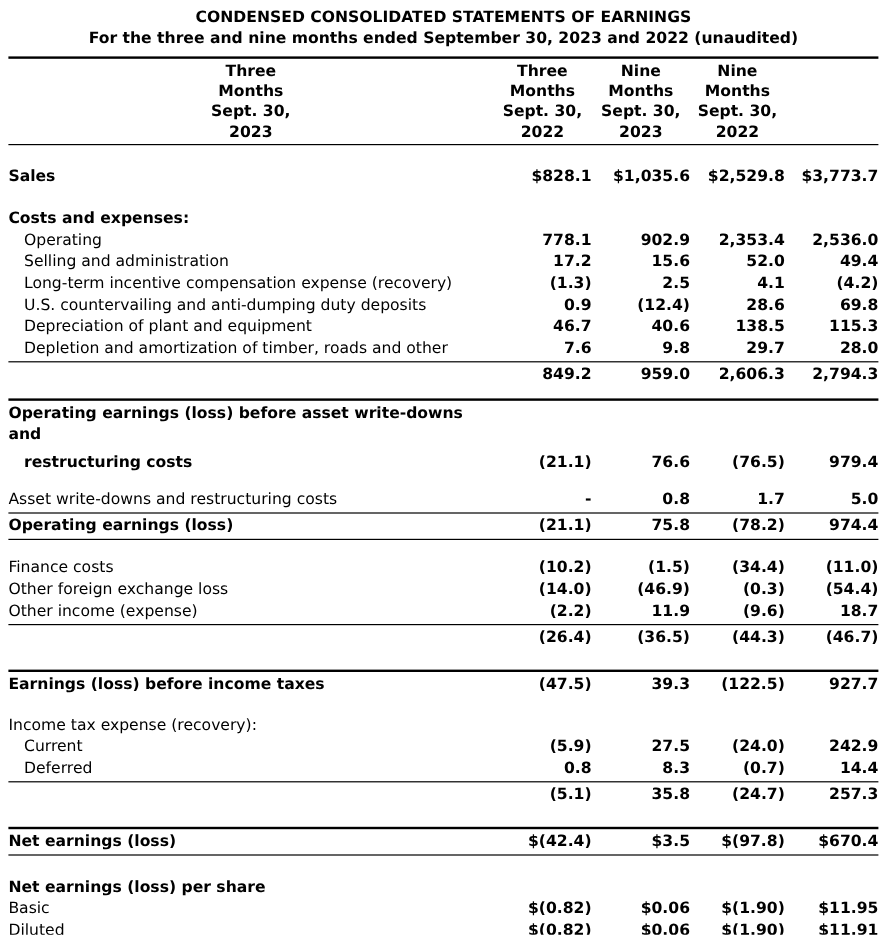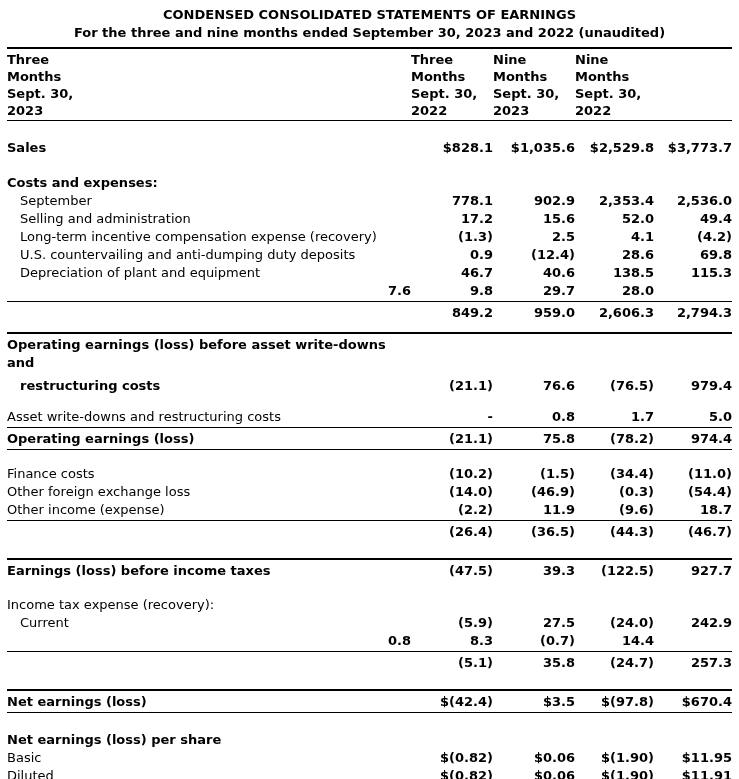--- a/index.html
+++ b/index.html
@@ -27,21 +27,21 @@
   .rl { border: none; border-top: 1px solid #000; margin: 1px 0 2px 0; height: 0; }
   .rl.thick { border-top: 2px solid #000; }
   .rl.mt5 { margin-top: 5px; }
   .sp9  { height: 9px; }
   .sp13 { height: 13px; }
   .sp16 { height: 16px; }
   .sp17 { height: 17px; }
   .mt2  { margin-top: 2px; }
   .mt5  { margin-top: 5px; }
   .mt18 { margin-top: 18px; }
-  .hdr-col { text-align: left; font-weight: bold; line-height: 17px; white-space: nowrap; }
+  .hdr-col { text-align: center; font-weight: bold; line-height: 17px; white-space: nowrap; }
   .units-note { line-height: 17px; padding-top: 15px; white-space: nowrap; }
 </style>
 </head>
 <body>
 
 <div class="title-line">CONDENSED CONSOLIDATED STATEMENTS OF EARNINGS</div>
 <div class="title-line">For the three and nine months ended September 30, 2023 and 2022 (unaudited)</div>
 
 <hr class="rl thick mt5">
 
@@ -81,21 +81,21 @@
   <div class="val">$2,529.8</div>
   <div class="val">$3,773.7</div>
 </div>
 
 <div class="sp17"></div>
 
 <div class="t-row">
   <div class="lbl b full">Costs and expenses:</div>
 </div>
 <div class="t-row">
-  <div class="lbl ind">September</div>
+  <div class="lbl ind">Operating</div>
   <div class="val">778.1</div>
   <div class="val">902.9</div>
   <div class="val">2,353.4</div>
   <div class="val">2,536.0</div>
 </div>
 <div class="t-row">
   <div class="lbl ind">Selling and administration</div>
   <div class="val">17.2</div>
   <div class="val">15.6</div>
   <div class="val">52.0</div>
@@ -116,20 +116,21 @@
   <div class="val">69.8</div>
 </div>
 <div class="t-row">
   <div class="lbl ind">Depreciation of plant and equipment</div>
   <div class="val">46.7</div>
   <div class="val">40.6</div>
   <div class="val">138.5</div>
   <div class="val">115.3</div>
 </div>
 <div class="t-row">
+  <div class="lbl ind">Depletion and amortization of timber, roads and other</div>
   <div class="val">7.6</div>
   <div class="val">9.8</div>
   <div class="val">29.7</div>
   <div class="val">28.0</div>
 </div>
 <hr class="rl">
 <div class="t-row">
   <div class="lbl"></div>
   <div class="val">849.2</div>
   <div class="val">959.0</div>
@@ -222,20 +223,21 @@
   <div class="lbl full">Income tax expense (recovery):</div>
 </div>
 <div class="t-row">
   <div class="lbl ind">Current</div>
   <div class="val">(5.9)</div>
   <div class="val">27.5</div>
   <div class="val">(24.0)</div>
   <div class="val">242.9</div>
 </div>
 <div class="t-row">
+  <div class="lbl ind">Deferred</div>
   <div class="val">0.8</div>
   <div class="val">8.3</div>
   <div class="val">(0.7)</div>
   <div class="val">14.4</div>
 </div>
 <hr class="rl">
 <div class="t-row">
   <div class="lbl"></div>
   <div class="val">(5.1)</div>
   <div class="val">35.8</div>

